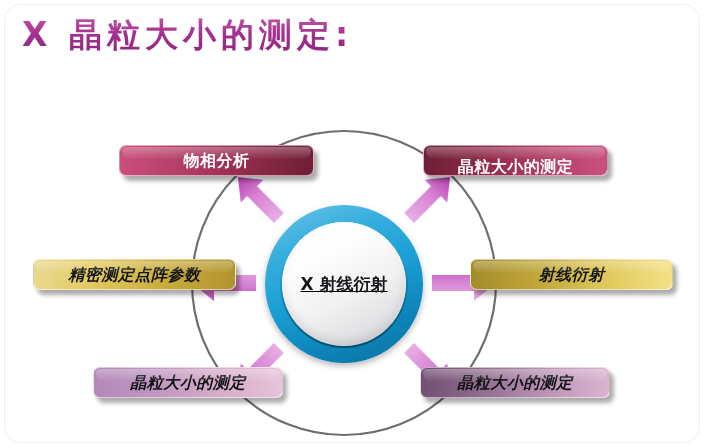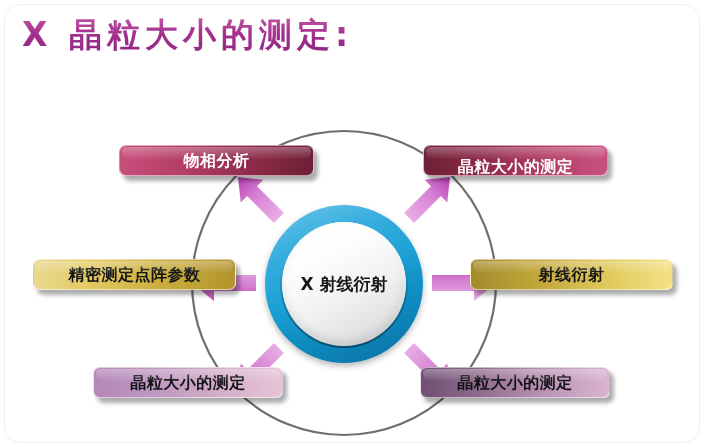--- a/index.html
+++ b/index.html
@@ -93,20 +93,21 @@
     top: 17px;
     right: 17px;
     bottom: 17px;
     border-radius: 50%;
     background: linear-gradient(152deg, #ffffff 0%, #fdfdfd 30%, #f1f1f2 58%, #dfe0e2 82%, #cfd1d4 100%);
     box-shadow: inset 0 2px 4px rgba(255,255,255,0.9), inset 0 -4px 10px rgba(0,0,0,0.12);
     display: flex;
     flex-direction: column;
     align-items: center;
     justify-content: center;
+    text-decoration: underline;
   }
   .hub-line {
     font-size: 17px;
     font-weight: bold;
     color: #16171a;
     line-height: 1.35;
     white-space: nowrap;
   }
 
   
@@ -122,21 +123,21 @@
     box-shadow: 4px 5px 4px rgba(0,0,0,0.33);
     white-space: nowrap;
   }
   .pill-label {
     font-size: 16px;
     font-weight: bold;
     letter-spacing: 0.5px;
     line-height: 1;
   }
   .pill.dark .pill-label { color: #ffffff; }
-  .pill.light .pill-label { color: #111215; }
+  .pill.light .pill-label { color: #111215; font-style: italic; }
 
   .pill-gloss {
     position: absolute;
     left: 2px;
     right: 2px;
     top: 1px;
     height: 12px;
     border-radius: 6px 6px 10px 10px;
     background: linear-gradient(180deg, rgba(255,255,255,0.30), rgba(255,255,255,0.02));
     pointer-events: none;

